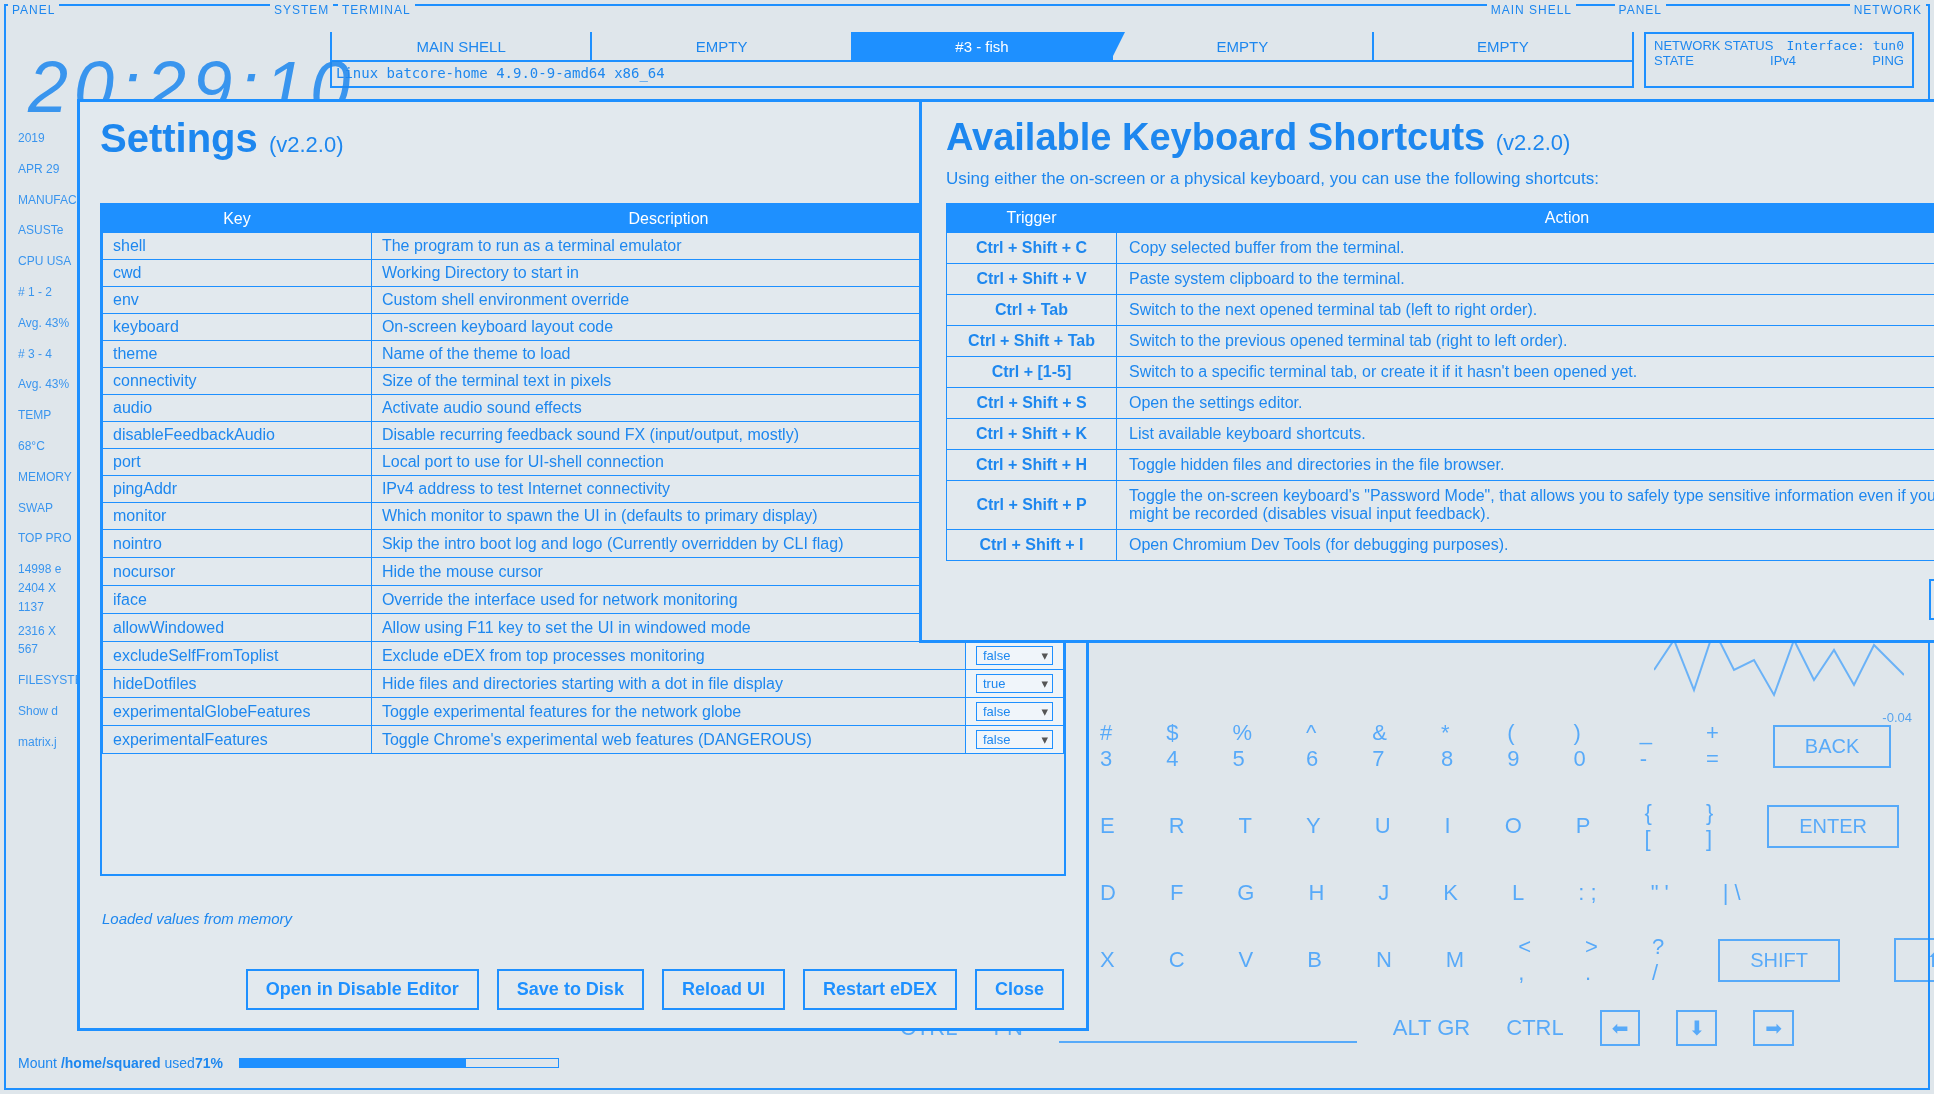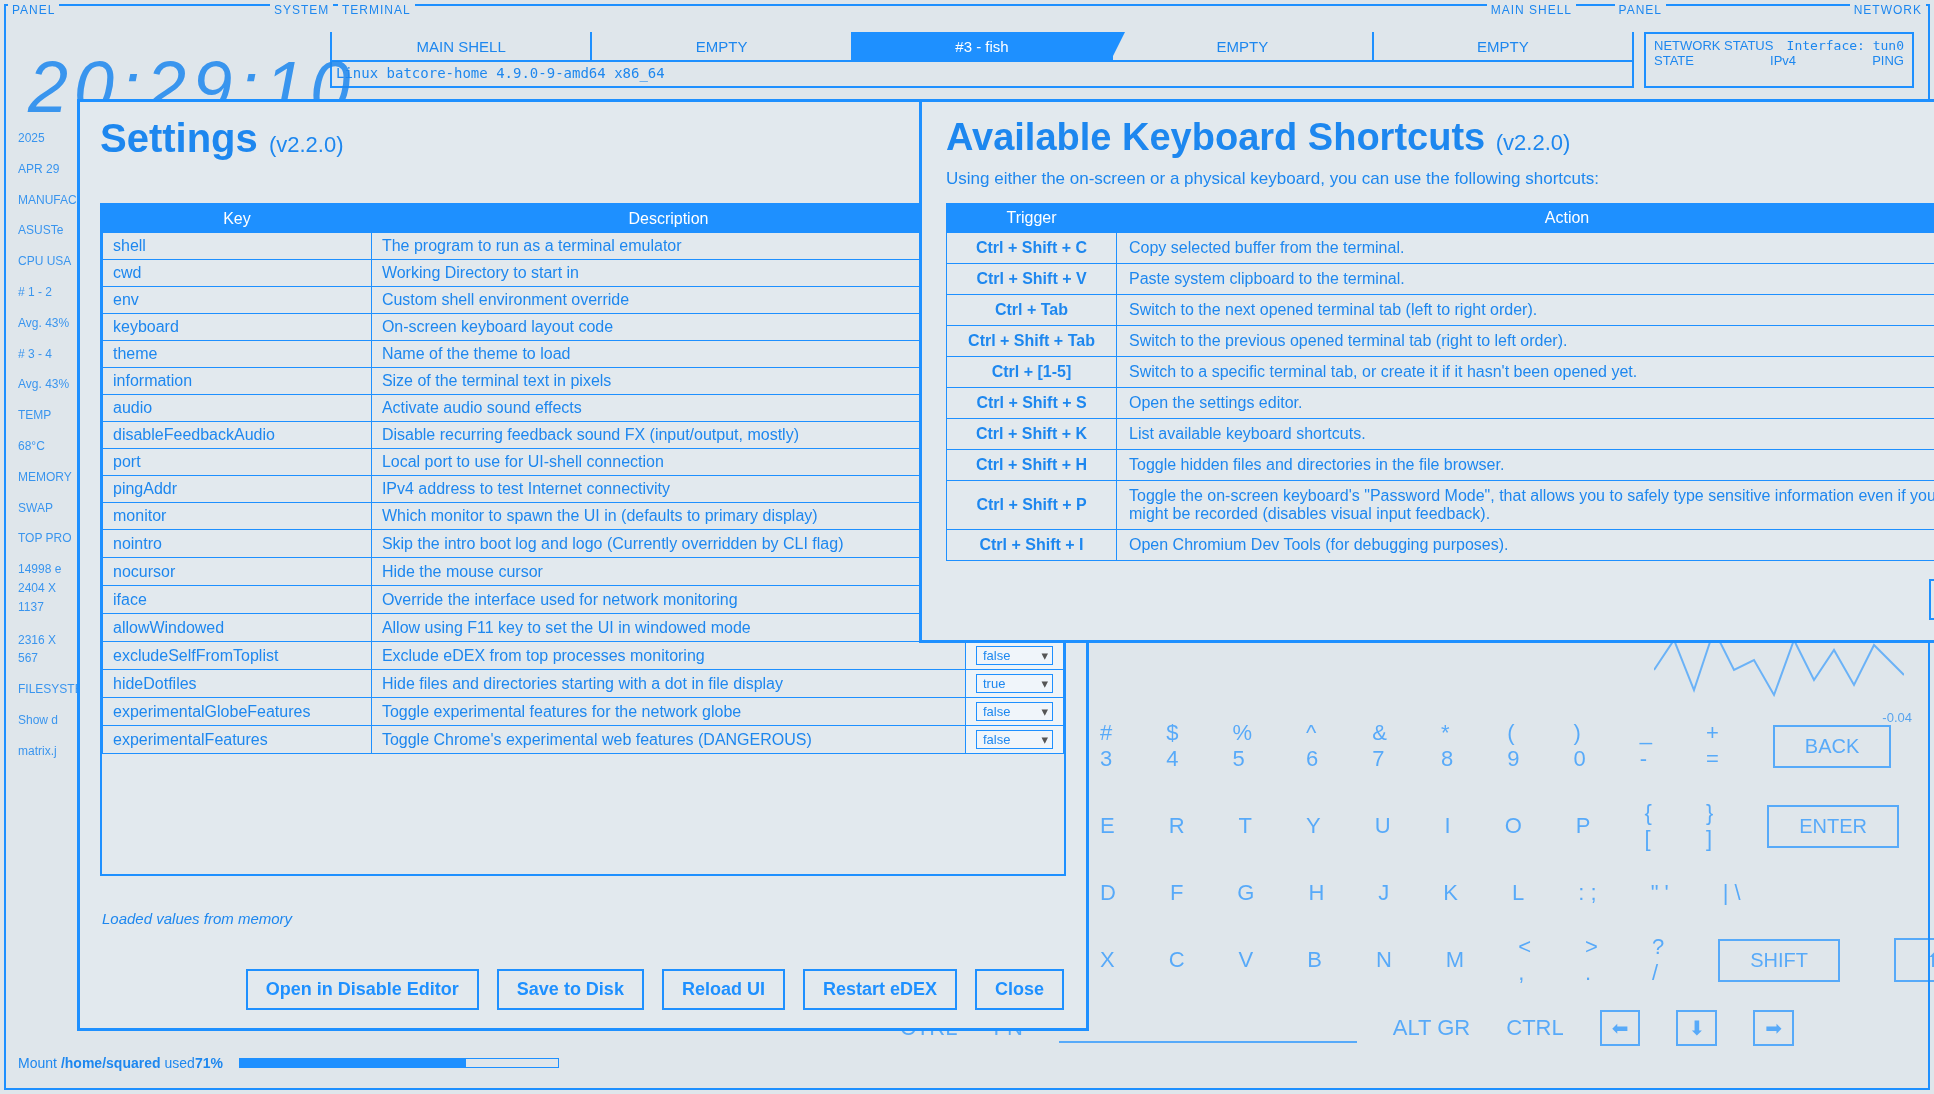--- a/index.html
+++ b/index.html
@@ -108,35 +108,35 @@
     </div>
   <div class="row">
       <span>STATE</span>
       <span>IPv4</span>
       <span>PING</span>
     </div>
 </div>
 
 <div class="clock">20:29:10</div>
 <div class="sidebar">
-  <div>2025</div>
+  <div>2019</div>
   <div>APR 29</div>
   <div>MANUFAC</div>
   <div>ASUSTe</div>
   <div>CPU USA</div>
   <div># 1 - 2</div>
   <div>Avg. 43%</div>
   <div># 3 - 4</div>
   <div>Avg. 43%</div>
   <div>TEMP</div>
   <div>68°C</div>
   <div>MEMORY</div>
   <div>SWAP</div>
   <div>TOP PRO</div>
-  <div id="topprocs"><div style="margin-bottom: 2px;">14998 e</div><div style="margin-bottom: 2px;">2404 X</div><div style="margin-bottom: 16px;">1137</div><div style="margin-bottom: 2px;">2316 X</div><div style="margin-bottom: 2px;">567</div></div>
+  <div id="topprocs"><div style="margin-bottom: 2px;">14998 e</div><div style="margin-bottom: 2px;">2404 X</div><div style="margin-bottom: 7px;">1137</div><div style="margin-bottom: 2px;">2316 X</div><div style="margin-bottom: 2px;">567</div></div>
   <div>FILESYSTE</div>
   <div>Show d</div>
   <div>matrix.j</div>
 </div>
 
 <div style="position:absolute;right:18px;top:140px;font-size:13px;opacity:.8">MAP</div>
 <div style="position:absolute;right:18px;top:495px;font-size:12px;opacity:.7">MB/S</div>
 <div class="graph">
   <svg viewBox="0 0 250 80">
       <polyline fill="none" stroke="#1e90ff" stroke-width="2" points="0,50 20,20 40,70 60,10 80,50 100,40 120,75 140,20 160,60 180,30 200,65 220,25 250,55"></polyline>
@@ -250,21 +250,21 @@
             <td>keyboard</td>
             <td>On-screen keyboard layout code</td>
             <td class="valcell">en-U</td>
           </tr>
           <tr>
             <td>theme</td>
             <td>Name of the theme to load</td>
             <td class="valcell">inte</td>
           </tr>
           <tr>
-            <td>information</td>
+            <td>connectivity</td>
             <td>Size of the terminal text in pixels</td>
             <td class="valcell">15</td>
           </tr>
           <tr>
             <td>audio</td>
             <td>Activate audio sound effects</td>
             <td class="valcell">true</td>
           </tr>
           <tr>
             <td>disableFeedbackAudio</td>

